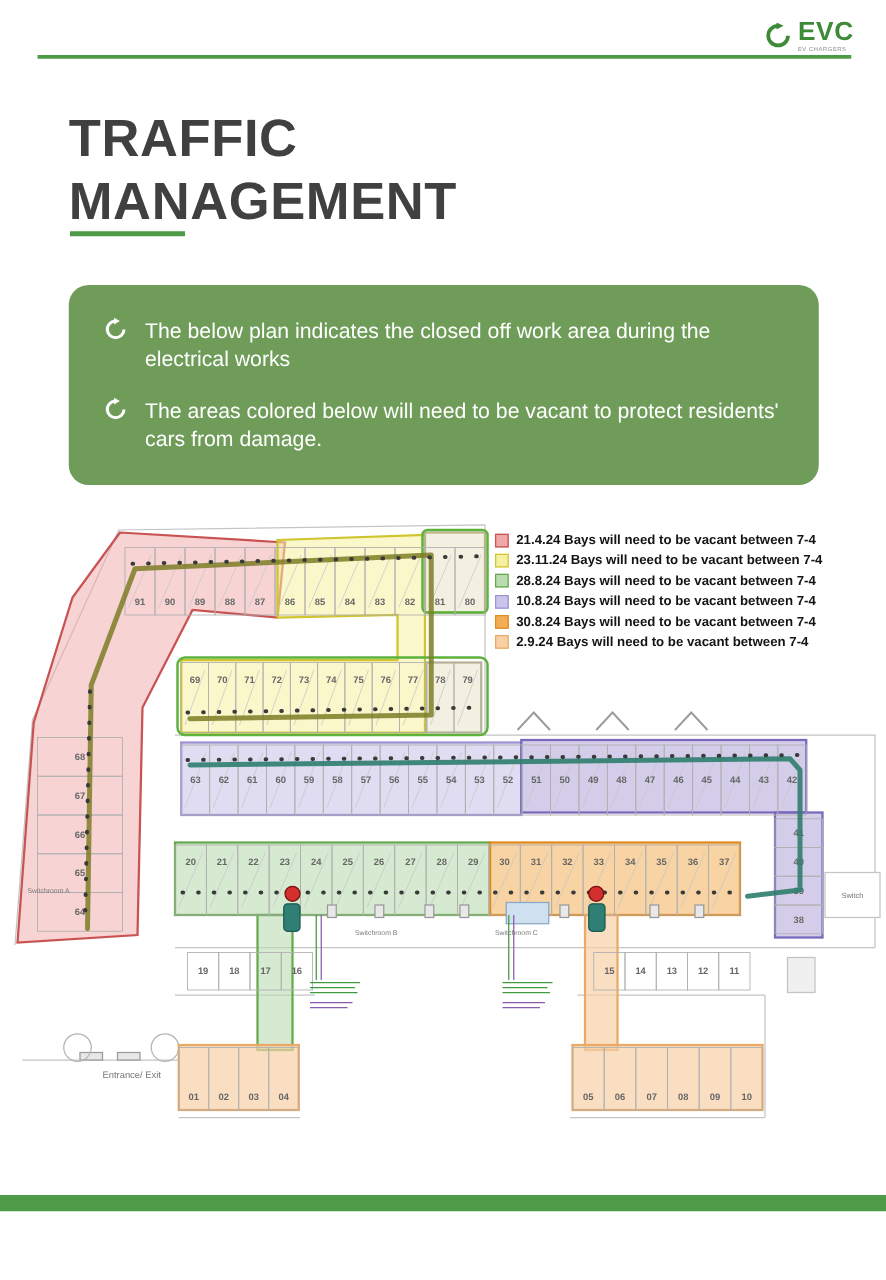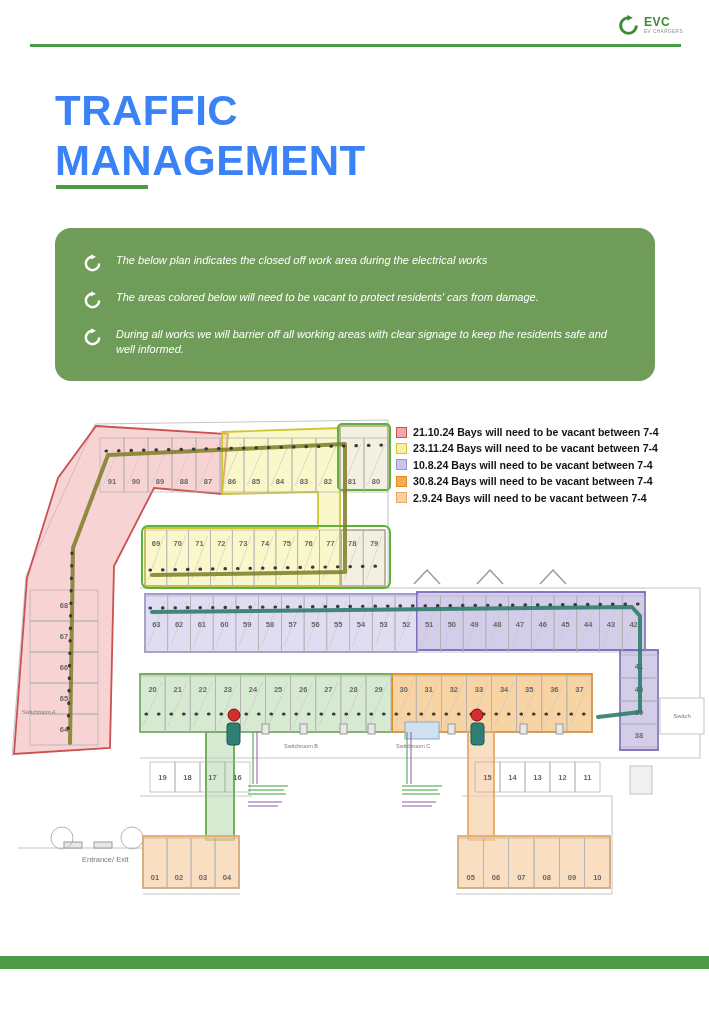--- a/index.html
+++ b/index.html
@@ -5,33 +5,33 @@
   html,body{margin:0;padding:0;}
   body{
     width:709px;height:1024px;position:relative;overflow:hidden;
     background:#ffffff;font-family:"Liberation Sans",sans-serif;
   }
   
   .header-rule{position:absolute;left:30px;right:28px;top:44px;height:2.5px;background:#4e9b47;}
   .logo{position:absolute;top:15px;right:26px;display:flex;align-items:center;gap:5px;}
   .logo-icon{width:21px;height:21px;display:block;}
   .logo-text{display:flex;flex-direction:column;line-height:1;}
-  .logo-name{font-size:12px;font-weight:bold;color:#3d8b37;letter-spacing:.5px;}
+  .logo-name{font-size:21px;font-weight:bold;color:#3d8b37;letter-spacing:.5px;}
   .logo-sub{font-size:4.6px;color:#8a8a8a;letter-spacing:.5px;margin-top:1.5px;}
   
   .title{position:absolute;left:55px;top:86px;font-size:42px;font-weight:bold;
-         color:#3b82f6;letter-spacing:.5px;line-height:1.18;}
+         color:#404040;letter-spacing:.5px;line-height:1.18;}
   .title-underline{position:absolute;left:56px;top:185px;width:92px;height:4px;background:#4e9b47;}
   
   .info-box{position:absolute;left:55px;top:228px;width:600px;box-sizing:border-box;
             background:#6f9c59;border-radius:16px;padding:25px 30px 24px 28px;
             display:flex;flex-direction:column;gap:17px;}
   .bullet{display:flex;gap:14px;align-items:flex-start;}
   .bullet-icon{flex:0 0 auto;width:19px;height:19px;margin-top:1px;}
-  .bullet-text{color:#ffffff;font-size:11px;line-height:1.38;max-width:522px;font-style:italic;}
+  .bullet-text{color:#ffffff;font-size:17px;line-height:1.38;max-width:522px;}
   
   .plan{position:absolute;left:0;top:418px;width:709px;height:500px;}
   .plan svg{position:absolute;left:0;top:0;}
   .legend{position:absolute;left:396px;top:8px;display:flex;flex-direction:column;gap:4.4px;}
   .legend-item{display:flex;align-items:center;gap:6px;}
   .legend-swatch{width:11px;height:11px;border:1px solid #999;box-sizing:border-box;flex:0 0 auto;}
   .legend-label{font-size:10.6px;font-weight:bold;color:#141414;white-space:nowrap;}
   
   .footer-bar{position:absolute;left:0;top:956px;width:709px;height:13px;background:#4e9b47;}
 </style>
@@ -63,27 +63,20 @@
       <polygon points="8.6,0.2 13.6,2.9 8.6,5.8" fill="#ffffff"></polygon>
     </svg>
     <div class="bullet-text">The below plan indicates the closed off work area during the electrical works</div>
   </div>
   <div class="bullet">
     <svg class="bullet-icon" viewBox="0 0 20 20">
       <path d="M17 10 A7 7 0 1 1 10 3" fill="none" stroke="#ffffff" stroke-width="2.6"></path>
       <polygon points="8.6,0.2 13.6,2.9 8.6,5.8" fill="#ffffff"></polygon>
     </svg>
     <div class="bullet-text">The areas colored below will need to be vacant to protect residents' cars from damage.</div>
-  </div>
-  <div class="bullet">
-    <svg class="bullet-icon" viewBox="0 0 20 20">
-      <path d="M17 10 A7 7 0 1 1 10 3" fill="none" stroke="#ffffff" stroke-width="2.6"></path>
-      <polygon points="8.6,0.2 13.6,2.9 8.6,5.8" fill="#ffffff"></polygon>
-    </svg>
-    <div class="bullet-text">During all works we will barrier off all working areas with clear signage to keep the residents safe and well informed.</div>
   </div>
 </div>
 
 <div class="plan">
   <svg id="plan-svg" width="709" height="500" viewBox="0 0 709 500">
 
     <g stroke="#c4c4c4" fill="none" stroke-width="1">
       <polyline points="12,338 26,158 95,6 388,2 388,170"></polyline>
       <polyline points="140,170 700,170 700,340"></polyline>
       <line x1="140" y1="340" x2="700" y2="340"></line>
@@ -455,27 +448,31 @@
       <text x="284" y="330" font-size="5.5">Switchroom B</text>
       <text x="396" y="330" font-size="5.5">Switchroom C</text>
       <text x="682" y="300" font-size="6" text-anchor="middle">Switch</text>
       <text x="82" y="444" font-size="7.5">Entrance/ Exit</text>
     </g>
   </svg>
 
   <div class="legend" id="legend">
       <div class="legend-item">
         <span class="legend-swatch" style="background: rgb(240, 168, 168); border-color: rgb(201, 82, 82);"></span>
-        <span class="legend-label">21.10.24 Bays will need to be vacant between 7-4</span>
+        <span class="legend-label">21.4.24 Bays will need to be vacant between 7-4</span>
       </div>
       <div class="legend-item">
         <span class="legend-swatch" style="background: rgb(245, 241, 160); border-color: rgb(207, 197, 46);"></span>
         <span class="legend-label">23.11.24 Bays will need to be vacant between 7-4</span>
       </div>
       <div class="legend-item">
+        <span class="legend-swatch" style="background: rgb(185, 220, 176); border-color: rgb(103, 169, 79);"></span>
+        <span class="legend-label">28.8.24 Bays will need to be vacant between 7-4</span>
+      </div>
+      <div class="legend-item">
         <span class="legend-swatch" style="background: rgb(203, 197, 234); border-color: rgb(157, 146, 214);"></span>
         <span class="legend-label">10.8.24 Bays will need to be vacant between 7-4</span>
       </div>
       <div class="legend-item">
         <span class="legend-swatch" style="background: rgb(242, 174, 87); border-color: rgb(225, 138, 30);"></span>
         <span class="legend-label">30.8.24 Bays will need to be vacant between 7-4</span>
       </div>
       <div class="legend-item">
         <span class="legend-swatch" style="background: rgb(247, 208, 166); border-color: rgb(234, 169, 100);"></span>
         <span class="legend-label">2.9.24 Bays will need to be vacant between 7-4</span>

